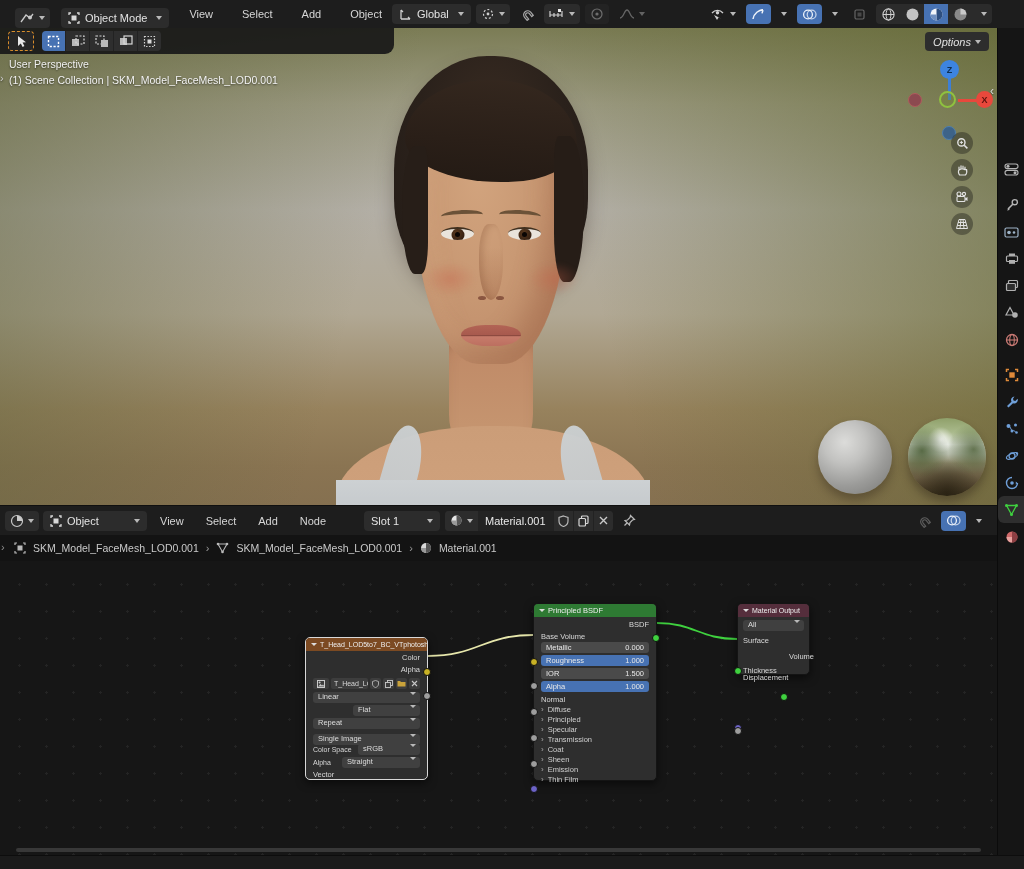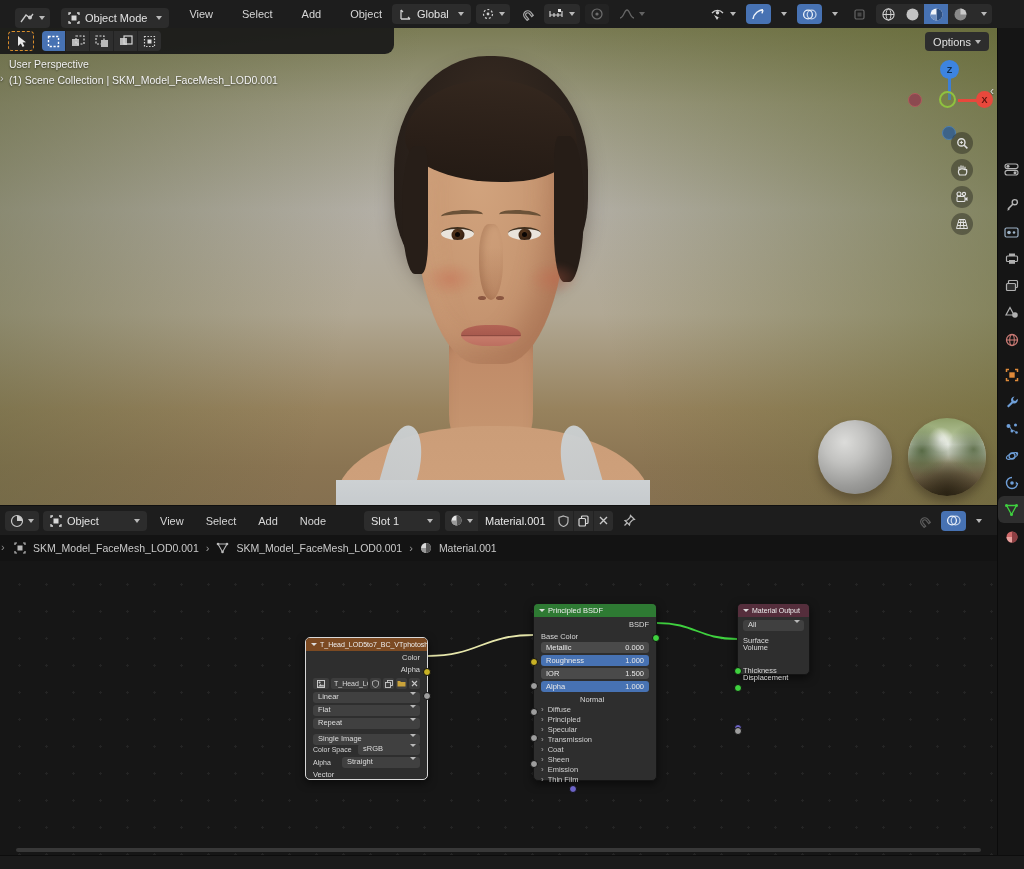--- a/index.html
+++ b/index.html
@@ -29,21 +29,21 @@
   
   .viewport { position:absolute; left:0; top:28px; width:997px; height:477px; overflow:hidden; background:
       linear-gradient(105deg, rgba(95,99,60,.55) 0%, rgba(95,99,60,0) 38%),
       linear-gradient(255deg, rgba(96,102,48,.65) 0%, rgba(96,102,48,0) 42%),
       linear-gradient(to bottom, #7b7c55 0%, #9c9a82 16%, #b3afa6 38%, #b1a894 60%, #97825d 80%, #8a7452 92%, #857050 100%); }
   .toolrow { position:absolute; left:0; top:0; width:394px; height:26px; background:rgba(24,24,24,.92); border-radius:0 0 9px 0; display:flex; align-items:center; gap:8px; padding:0 8px; z-index:10; }
   .tweak-btn { width:26px; height:20px; border:1px dashed #d98d2b; border-radius:4px; display:flex; align-items:center; justify-content:center; background:#262626; }
   .selgroup { display:flex; gap:1px; background:#222; border-radius:4px; overflow:hidden; }
   .selbtn { width:23px; height:20px; display:flex; align-items:center; justify-content:center; background:#2e2e2e; }
   .selbtn.active { background:#4772b3; }
-  .options-btn { position:absolute; right:8px; top:4px; height:19px; background:#2d2d2d; border-radius:4px; display:flex; align-items:center; padding:0 8px; font-size:11px; color:#e0e0e0; z-index:10; }
+  .options-btn { position:absolute; right:8px; top:4px; height:19px; background:#2d2d2d; border-radius:4px; display:flex; align-items:center; padding:0 8px; font-size:11px; color:#e0e0e0; z-index:10;font-style:italic; }
   .vp-label1 { position:absolute; left:9px; top:30px; font-size:10.5px; color:#f0f0f0; text-shadow:0 1px 2px rgba(0,0,0,.55); z-index:9; }
   .vp-label2 { position:absolute; left:9px; top:46px; font-size:10.5px; color:#f2f2f2; text-shadow:0 1px 2px rgba(0,0,0,.55); z-index:9; }
   .vp-expand { position:absolute; left:0px; top:44px; font-size:11px; color:#cfcfcf; text-shadow:0 1px 2px rgba(0,0,0,.5); z-index:9; }
   .vp-collapse { position:absolute; right:3px; top:56px; font-size:12px; color:#d8d8d8; text-shadow:0 1px 2px rgba(0,0,0,.5); z-index:9; }
 
   
   .fig { position:absolute; inset:0; }
   .hair-back { position:absolute; left:394px; top:28px; width:194px; height:238px; background:radial-gradient(ellipse at 50% 35%, #3b2d23 0%, #2a211b 55%, #221a15 100%); border-radius:48% 48% 40% 40%; box-shadow:0 10px 18px rgba(60,50,40,.35); }
   .head { position:absolute; left:414px; top:60px; width:154px; height:276px; background:
       radial-gradient(ellipse at 42% 30%, #d2a47e 0%, #c89873 45%, #bd8a68 78%, #b07c5e 100%);
@@ -699,21 +699,21 @@
               <path d="M1 1 L6 6 M6 1 L1 6" stroke="#c9c9c9" stroke-width="1.1"></path>
             </svg>
         </span>
       </div>
       <div class="nrow" style="top:54px; height:11px;">
         <span class="nsel">
             <span>Linear</span>
             <span class="caret"></span>
           </span>
       </div>
-      <div class="nrow" style="top:67px; height:11px;">
+      <div class="nrow" style="top:67px; height:11px;margin-left:40px;">
         <span class="nsel">
             <span>Flat</span>
             <span class="caret"></span>
           </span>
       </div>
       <div class="nrow" style="top:80px; height:11px;">
         <span class="nsel">
             <span>Repeat</span>
             <span class="caret"></span>
           </span>
@@ -748,21 +748,21 @@
       <div class="nheader" style="background:#2e7a33;">
         <span class="nh-chev"></span>
         <span>Principled BSDF</span>
       </div>
       <div class="nrow right" style="top:14px; height:12px;">
         <span>BSDF</span>
         <span class="sock r" style="top:16px; background:#3fd13f;"></span>
       </div>
       <div class="nrow" style="top:26px; height:12px;">
         <span class="sock l" style="top:28px; background:#c8b125;"></span>
-        <span>Base Color</span>
+        <span>Base Volume</span>
       </div>
       <div class="nrow" style="top:38px; height:11px;">
         <span class="sock l" style="top:40px; background:#9e9e9e;"></span>
         <span class="nslider gray">
           <span>Metallic</span>
           <span>0.000</span>
         </span>
       </div>
       <div class="nrow" style="top:51px; height:11px;text-align:right;">
         <span class="sock l" style="top:53px; background:#9e9e9e;"></span>
@@ -778,21 +778,21 @@
           <span>1.500</span>
         </span>
       </div>
       <div class="nrow" style="top:77px; height:11px;">
         <span class="sock l" style="top:79px; background:#9e9e9e;"></span>
         <span class="nslider blue">
           <span>Alpha</span>
           <span>1.000</span>
         </span>
       </div>
-      <div class="nrow" style="top:90px; height:10px;margin-left:39px;">
+      <div class="nrow" style="top:90px; height:10px;">
         <span class="sock l" style="top:91px; background:#6c63c7;"></span>
         <span>Normal</span>
       </div>
       <div class="psec" style="top:101px;">
           <span class="chev">›</span>
           <span>Diffuse</span>
         </div>
       <div class="psec" style="top:111px;">
           <span class="chev">›</span>
           <span>Principled</span>
@@ -831,21 +831,21 @@
       <div class="nrow" style="top:16px; height:11px; padding:0 5px;">
         <span class="nsel">
             <span>All</span>
             <span class="caret"></span>
           </span>
       </div>
       <div class="nrow" style="top:31px; height:10px; padding:0 5px;">
         <span class="sock l" style="top:32px; background:#3fd13f;"></span>
         <span>Surface</span>
       </div>
-      <div class="nrow" style="top:38px; height:10px; padding:0 5px;">
+      <div class="nrow" style="top:47px; height:10px; padding:0 5px;margin-left:46px;">
         <span class="sock l" style="top:42px; background:#3fd13f;"></span>
         <span>Volume</span>
       </div>
       <div class="nrow" style="top:68px; height:10px; padding:0 5px;">
         <span class="sock l" style="top:52px; background:#6c63c7;"></span>
         <span>Displacement</span>
       </div>
       <div class="nrow" style="top:61px; height:10px; padding:0 5px;">
         <span class="sock l" style="top:62px; background:#9e9e9e;"></span>
         <span>Thickness</span>

